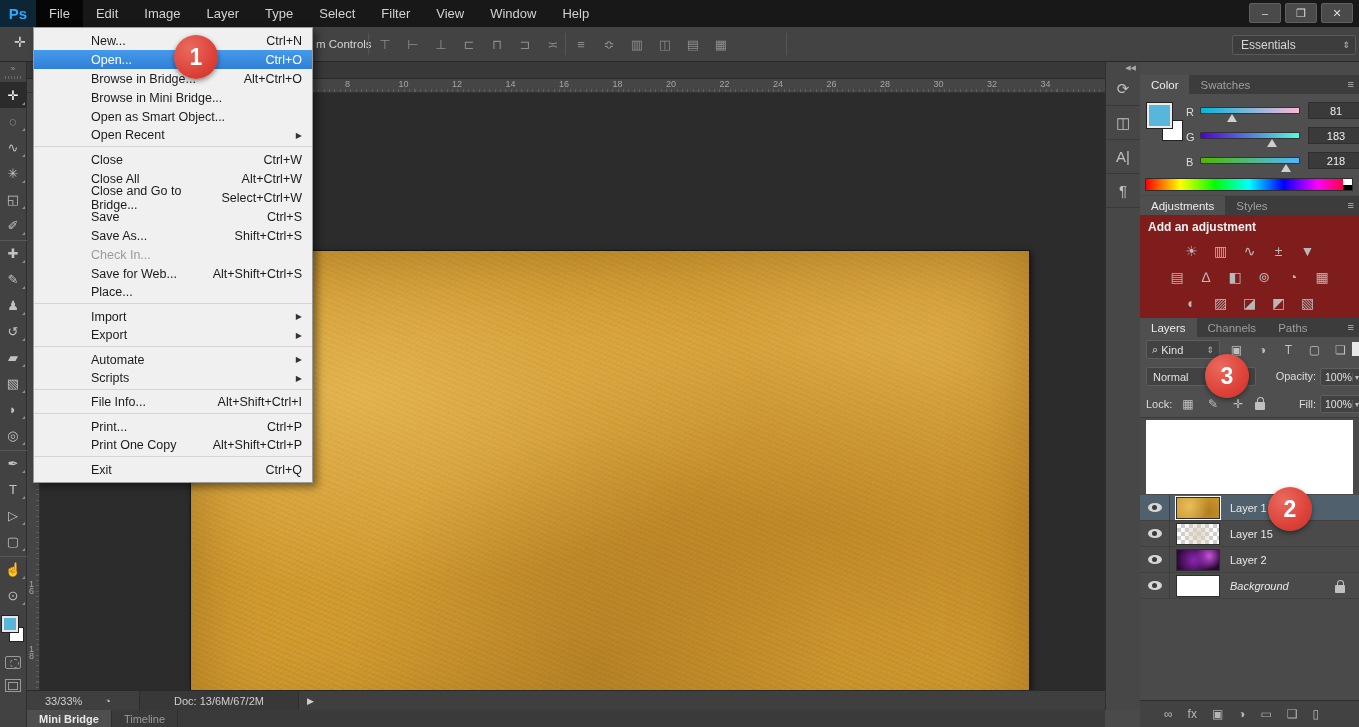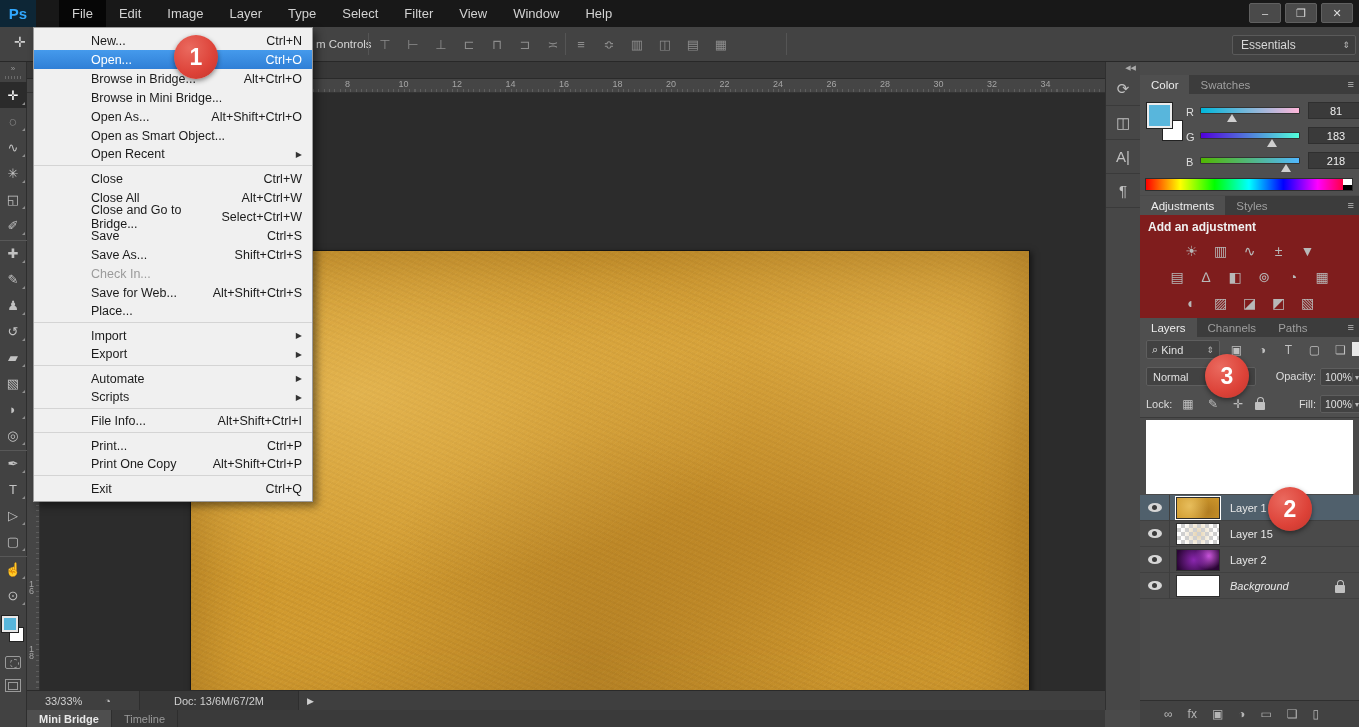--- a/index.html
+++ b/index.html
@@ -196,21 +196,21 @@
   #badge-2{left:1268px;top:487px;}
   #badge-3{left:1205px;top:354px;}
 </style>
 </head>
 <body>
 
 <div id="app">
 
   <div id="menubar" class="abs">
     <div id="pslogo">Ps</div>
-    <div style="display:flex;padding-left:23px;">
+    <div style="display:flex;">
 
     <div class="mb-item active">File</div>
         <div class="mb-item">Edit</div>
         <div class="mb-item">Image</div>
         <div class="mb-item">Layer</div>
         <div class="mb-item">Type</div>
         <div class="mb-item">Select</div>
         <div class="mb-item">Filter</div>
         <div class="mb-item">View</div>
         <div class="mb-item">Window</div>
@@ -512,25 +512,20 @@
         <span>Browse in Bridge...</span>
         <span class="fm-shortcut">Alt+Ctrl+O</span>
 
       </div>
       <div class="fm-row">
         <span>Browse in Mini Bridge...</span>
         <span class="fm-shortcut"></span>
 
       </div>
       <div class="fm-row">
-        <span>Open As...</span>
-        <span class="fm-shortcut">Alt+Shift+Ctrl+O</span>
-
-      </div>
-      <div class="fm-row">
         <span>Open as Smart Object...</span>
         <span class="fm-shortcut"></span>
 
       </div>
       <div class="fm-row sep">
         <span>Open Recent</span>
         <span class="fm-shortcut"></span>
         <span class="fm-sub">▶</span>
       </div>
       <div class="fm-row">

